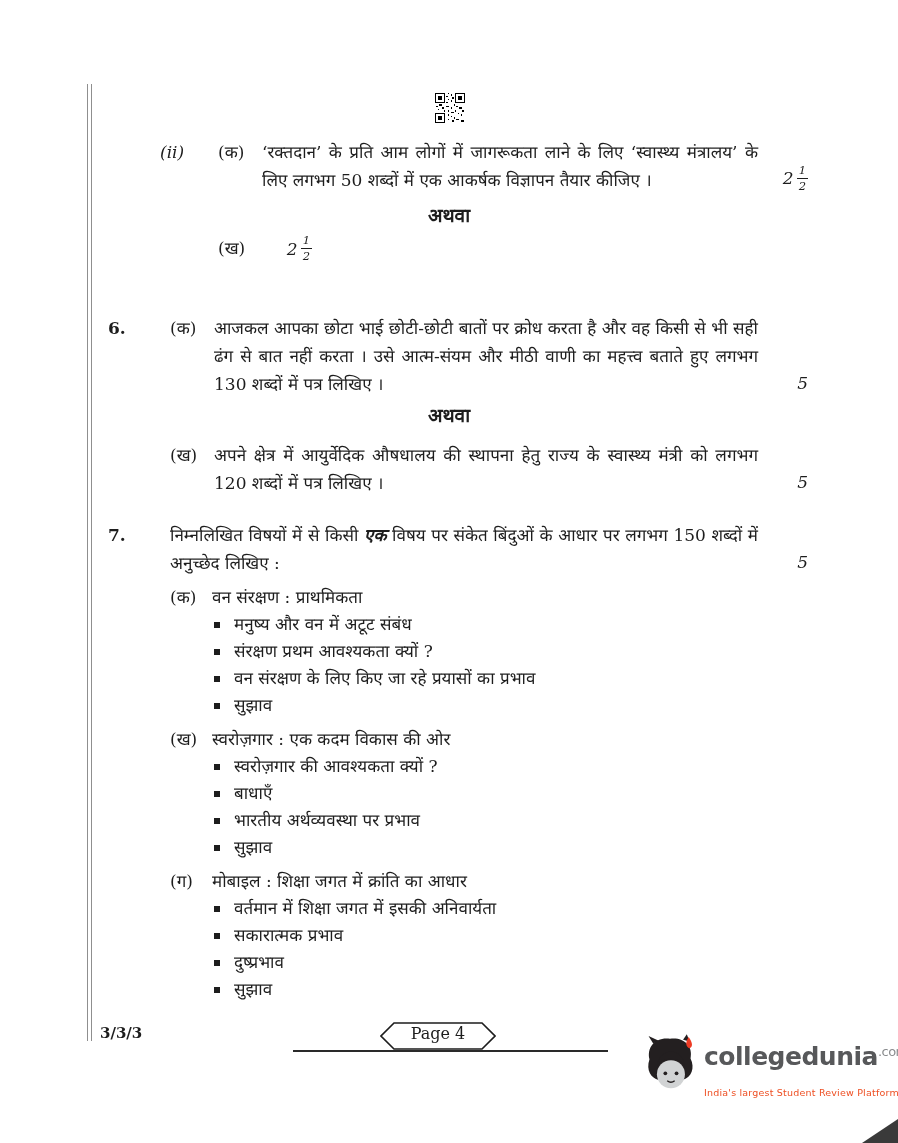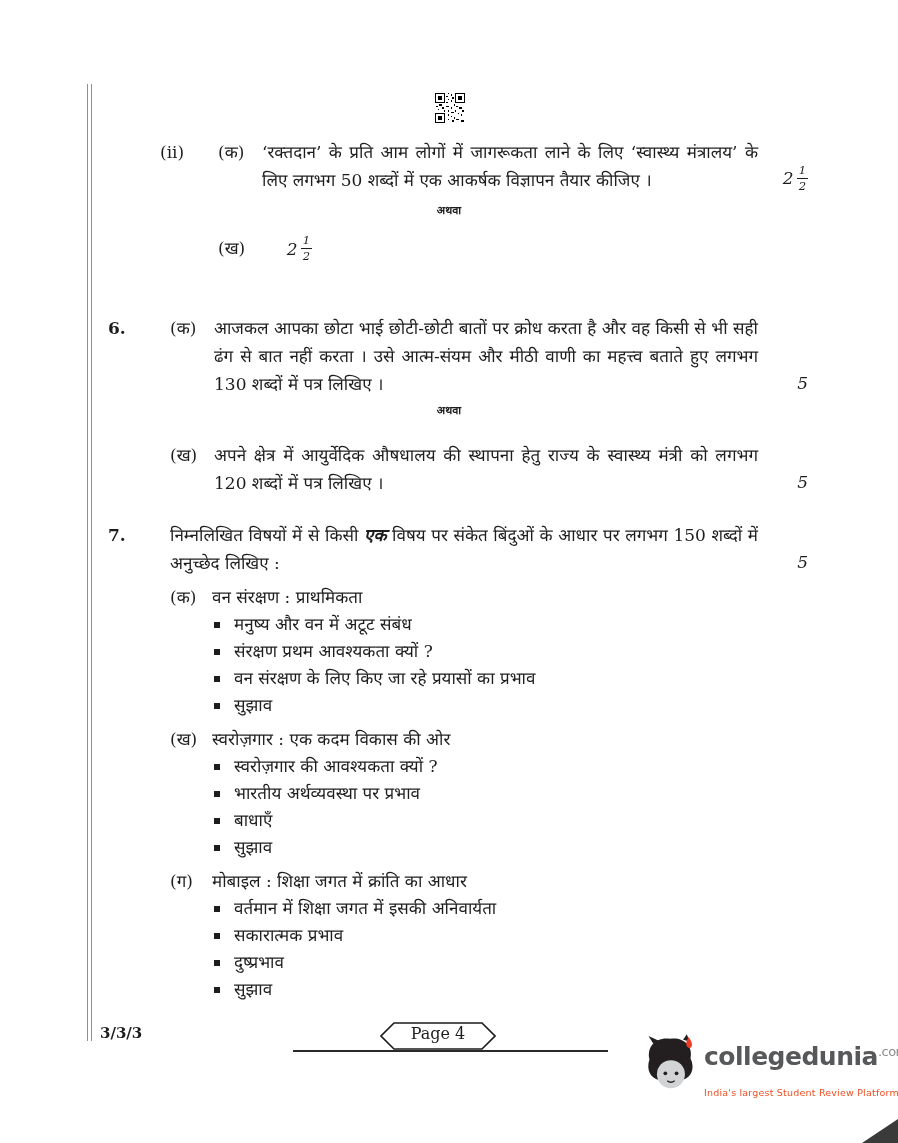--- a/index.html
+++ b/index.html
@@ -9,32 +9,32 @@
 
   
   .margin-rule { position: absolute; left: 87px; top: 84px; height: 957px; width: 5px;
     border-left: 1.5px solid #8f8f8f; border-right: 1.5px solid #8f8f8f; }
 
   .qr { position: absolute; left: 435px; top: 93px; width: 30px; height: 30px; }
 
   .block { position: absolute; font-size: 17px; line-height: 28px; }
   .prow { display: flex; align-items: stretch; }
   .cnum { flex: 0 0 62px; font-weight: 700; }
-  .block-ii .cnum { flex: 0 0 58px; font-weight: 400; }
+  .block-ii .cnum { flex: 0 0 58px; font-weight: 400; font-style: italic; }
   .cpart { flex: 0 0 44px; }
   .ctext { flex: 1 1 auto; text-align: justify; }
   .cmarks { flex: 0 0 50px; align-self: flex-end; text-align: right; font-style: italic; padding-bottom: 1px; white-space: nowrap; }
 
   .frac { display: inline-flex; align-items: center; font-style: italic; }
   .frac .whole { font-size: 17px; margin-right: 3px; }
   .frac .stack { display: inline-flex; flex-direction: column; align-items: center; font-size: 11.5px; line-height: 1.15; }
   .frac .num { border-bottom: 1px solid #1d1d1d; padding: 0 2px 1px; }
   .frac .den { padding-top: 1px; }
 
-  .or-row { position: absolute; left: 0; width: 898px; text-align: center; font-weight: 700; font-size: 11px; }
+  .or-row { position: absolute; left: 0; width: 898px; text-align: center; font-weight: 700; font-size: 19px; }
 
   
   .q7-topics { margin-left: 62px; margin-top: 6px; line-height: 27px; }
   .topic-head { display: flex; margin-top: 7px; }
   .topic-head .cpart { flex: 0 0 42px; }
   .ttitle { flex: 1 1 auto; }
   .bullets { padding-left: 44px; }
   .bullet-row { display: flex; align-items: center; min-height: 27px; }
   .bullet { flex: 0 0 6px; width: 6px; height: 6px; background: #1d1d1d; margin-right: 14px; }
 
@@ -200,25 +200,25 @@
         <span class="cpart">(ख)</span>
         <div class="ttitle">स्वरोज़गार : एक कदम विकास की ओर</div>
       </div>
       <div class="bullets">
         <div class="bullet-row">
             <span class="bullet"></span>
             <div class="btext">स्वरोज़गार की आवश्यकता क्यों ?</div>
           </div>
         <div class="bullet-row">
             <span class="bullet"></span>
+            <div class="btext">बाधाएँ</div>
+          </div>
+        <div class="bullet-row">
+            <span class="bullet"></span>
             <div class="btext">भारतीय अर्थव्यवस्था पर प्रभाव</div>
-          </div>
-        <div class="bullet-row">
-            <span class="bullet"></span>
-            <div class="btext">बाधाएँ</div>
           </div>
         <div class="bullet-row">
             <span class="bullet"></span>
             <div class="btext">सुझाव</div>
           </div>
       </div>
 
       <div class="topic-head">
         <span class="cpart">(ग)</span>
         <div class="ttitle">मोबाइल : शिक्षा जगत में क्रांति का आधार</div>

